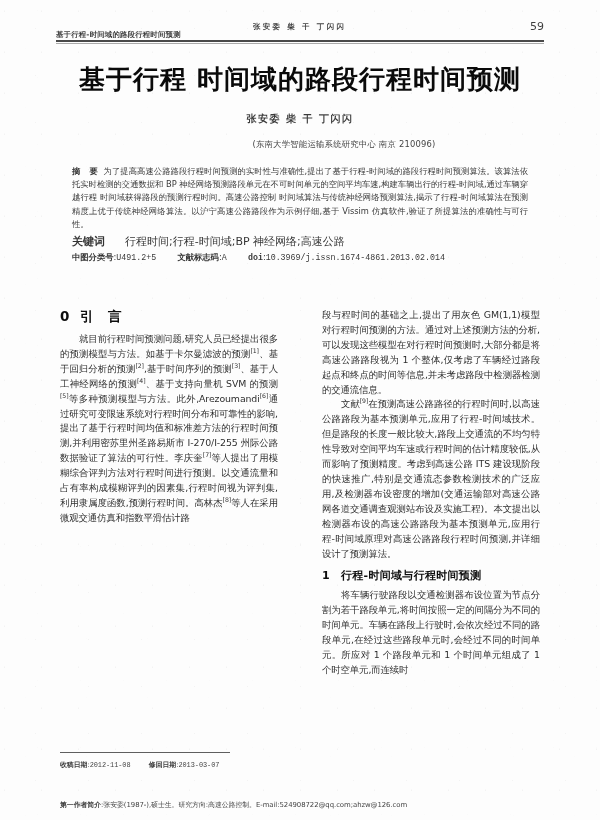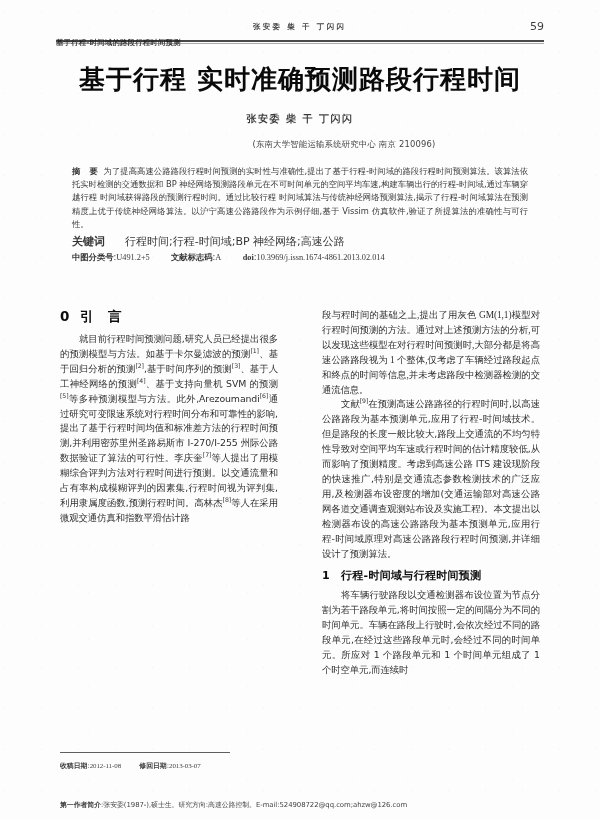--- a/index.html
+++ b/index.html
@@ -29,21 +29,21 @@
   .runhead {
     position: absolute;
     left: 56px;
     top: 22px;
     width: 488px;
     height: 16px;
   }
   .runhead-text {
     position: absolute;
     left: 0;
-    top: 16px;
+    top: 8px;
     font-size: 7.4px;
     font-weight: bold;
     letter-spacing: 0.2px;
     color: #1a1a1a;
     white-space: nowrap;
     filter: blur(0.35px);
     opacity: 0.86;
   }
   .runhead-authors {
     position: absolute;
@@ -203,29 +203,29 @@
     line-height: 14.9px;
     text-align: justify;
     text-justify: inter-ideograph;
     text-indent: 19px;
     color: #121212;
     letter-spacing: -0.1px;
     filter: blur(0.42px);
     opacity: 0.9;
     word-break: break-all;
   }
-  p.body.noindent { text-indent: 0; font-family: Liberation Serif, serif; }
+  p.body.noindent { text-indent: 0; }
   p.body + p.body { margin-top: 0px; }
 
   sup {
     font-size: 6.2px;
     vertical-align: super;
     line-height: 0;
   }
-  .latin { font-family: Liberation Serif, serif; }
+  .latin { font-family: Liberation Mono, monospace; }
 
   
   .foot-rule {
     position: absolute;
     left: 60px;
     top: 752px;
     width: 170px;
     height: 1px;
     background: #2a2a2a;
     opacity: 0.75;
@@ -268,28 +268,28 @@
 <div class="page">
 
   <div class="runhead">
     <span class="runhead-text">基于行程-时间域的路段行程时间预测</span>
     <span class="runhead-authors">张安委   柴 干   丁闪闪</span>
     <span class="pagenum">59</span>
   </div>
   <div class="rule"></div>
   <div class="rule-thin"></div>
 
-  <div class="title">基于行程 实时准确预测路段行程时间</div>
+  <div class="title">基于行程 时间域的路段行程时间预测</div>
   <div class="authors">张安委   柴 干   丁闪闪</div>
   <div class="affil">(东南大学智能运输系统研究中心   南京 210096)</div>
 
   <div class="abstract-block">
     <div class="abs-para">
       <span class="abs-label">摘 要</span>
-      <span>为了提高高速公路路段行程时间预测的实时性与准确性,提出了基于行程-时间域的路段行程时间预测算法。该算法依托实时检测的交通数据和 BP 神经网络预测路段单元在不可时间单元的空间平均车速,构建车辆出行的行程-时间域,通过车辆穿越行程 时间域获得路段的预测行程时间。通过比较行程 时间域算法与传统神经网络预测算法,揭示了行程-时间域算法在预测精度上优于传统神经网络算法。以沪宁高速公路路段作为示例仔细,基于 Vissim 仿真软件,验证了所提算法的准确性与可行性。</span>
+      <span>为了提高高速公路路段行程时间预测的实时性与准确性,提出了基于行程-时间域的路段行程时间预测算法。该算法依托实时检测的交通数据和 BP 神经网络预测路段单元在不可时间单元的空间平均车速,构建车辆出行的行程-时间域,通过车辆穿越行程 时间域获得路段的预测行程时间。高速公路控制 时间域算法与传统神经网络预测算法,揭示了行程-时间域算法在预测精度上优于传统神经网络算法。以沪宁高速公路路段作为示例仔细,基于 Vissim 仿真软件,验证了所提算法的准确性与可行性。</span>
     </div>
     <div class="kw-line">
       <span class="kw-label">关键词</span>
       <span class="cls-gap2"></span>
       <span>行程时间;行程-时间域;BP 神经网络;高速公路</span>
     </div>
     <div class="cls-line">
       <span class="cls-label">中图分类号</span><span>:</span><span class="latin">U491.2+5</span>
       <span class="cls-gap"></span>
       <span class="cls-label">文献标志码</span><span>:</span><span class="latin">A</span>

